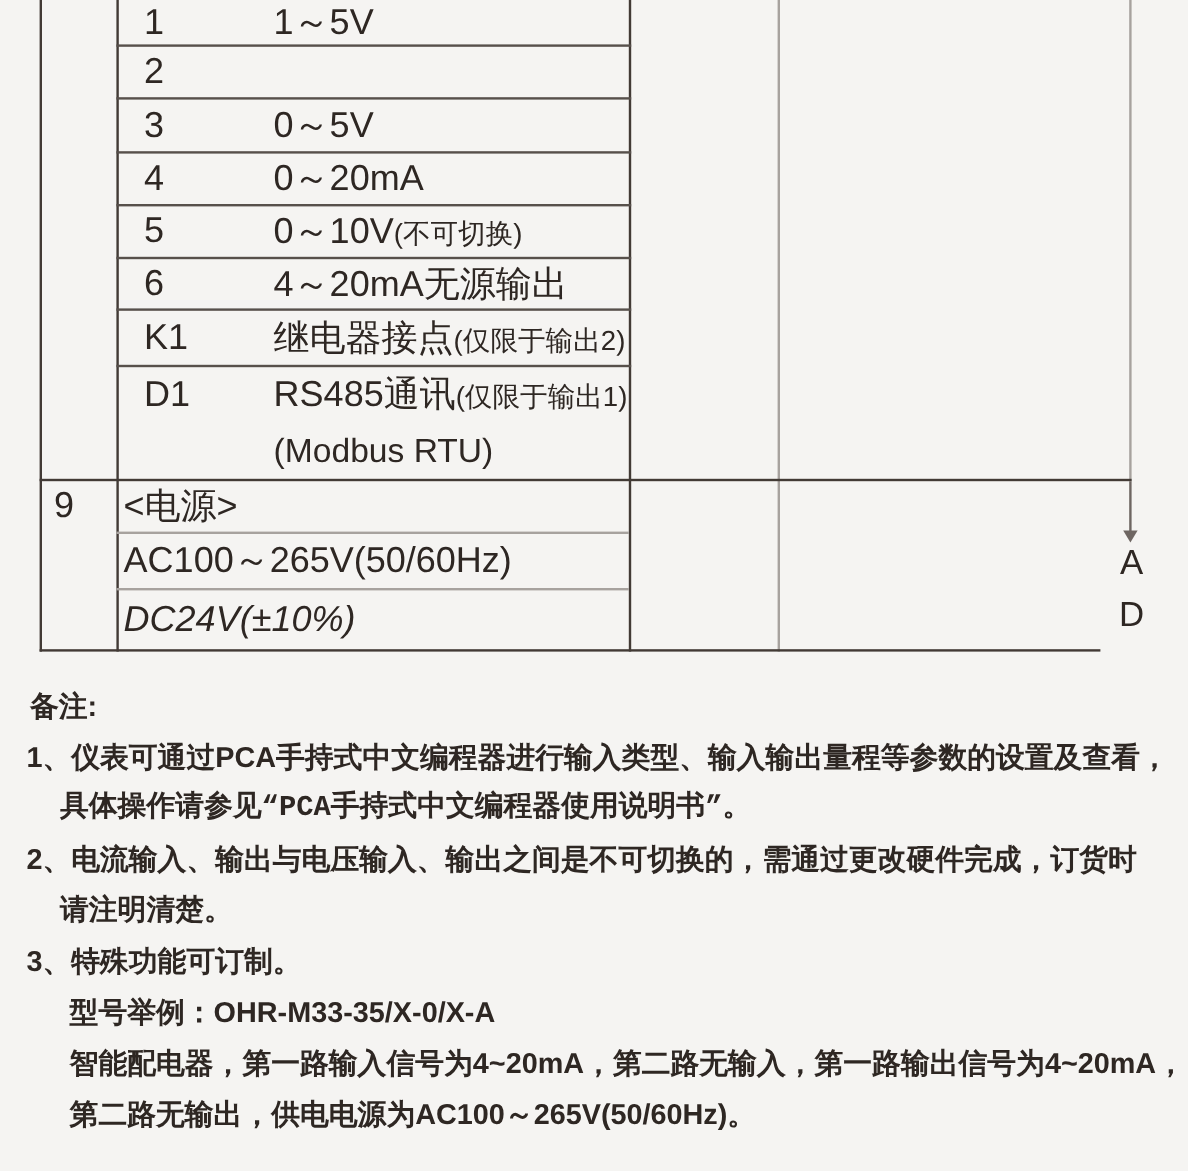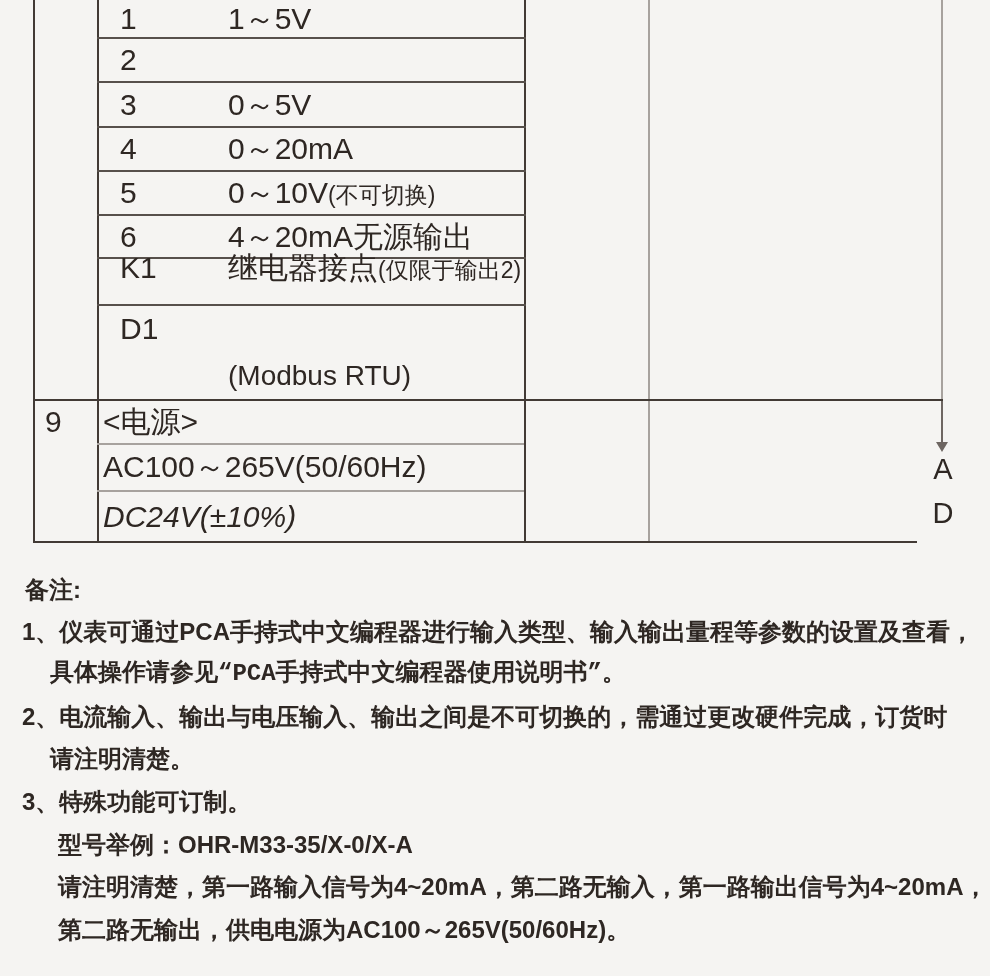--- a/index.html
+++ b/index.html
@@ -82,26 +82,27 @@
     <span class="desc"><span>0～20mA</span><span class="small"></span></span>
   </div>
   <div class="trow" style="top:172px;height:42px;">
     <span class="code">5</span>
     <span class="desc"><span>0～10V</span><span class="small">(不可切换)</span></span>
   </div>
   <div class="trow" style="top:216px;height:41px;">
     <span class="code">6</span>
     <span class="desc"><span>4～20mA无源输出</span><span class="small"></span></span>
   </div>
-  <div class="trow" style="top:245px;height:45px;">
+  <div class="trow" style="top:259px;height:45px;">
     <span class="code">K1</span>
     <span class="desc"><span>继电器接点</span><span class="small">(仅限于输出2)</span></span>
   </div>
   <div class="trow" style="top:306px;height:46px;">
     <span class="code">D1</span>
+    <span class="desc"><span>RS485通讯</span><span class="small">(仅限于输出1)</span></span>
   </div>
   <div class="subline" style="left:228px;top:352px;height:47px;">(Modbus RTU)</div>
 
   <div class="rownum" style="top:401px;height:42px;">9</div>
   <div class="prow" style="top:401px;height:42px;">&lt;电源&gt;</div>
   <div class="prow" style="top:445px;height:45px;">AC100～265V(50/60Hz)</div>
   <div class="prow" style="top:492px;height:49px;font-style:italic;">DC24V(±10%)</div>
 
   <div class="arrow-stem"></div>
   <div class="arrow-head"></div>
@@ -109,17 +110,17 @@
   <div class="marker" style="left:929px;top:497px;">D</div>
 
   <div>
     <div class="note-line" style="left:25px;top:575px;">备注:</div>
     <div class="note-line" style="left:22px;top:617px;">1、仪表可通过PCA手持式中文编程器进行输入类型、输入输出量程等参数的设置及查看，</div>
     <div class="note-line" style="left:50px;top:659px;font-family:Liberation Mono, monospace;">具体操作请参见“PCA手持式中文编程器使用说明书”。</div>
     <div class="note-line" style="left:22px;top:702px;">2、电流输入、输出与电压输入、输出之间是不可切换的，需通过更改硬件完成，订货时</div>
     <div class="note-line" style="left:50px;top:744px;">请注明清楚。</div>
     <div class="note-line" style="left:22px;top:787px;text-align:right;">3、特殊功能可订制。</div>
     <div class="note-line" style="left:58px;top:830px;">型号举例：OHR-M33-35/X-0/X-A</div>
-    <div class="note-line" style="left:58px;top:872px;">请注明清楚，第一路输入信号为4~20mA，第二路无输入，第一路输出信号为4~20mA，</div>
+    <div class="note-line" style="left:58px;top:872px;">智能配电器，第一路输入信号为4~20mA，第二路无输入，第一路输出信号为4~20mA，</div>
     <div class="note-line" style="left:58px;top:915px;">第二路无输出，供电电源为AC100～265V(50/60Hz)。</div>
   </div>
 
 </div>
 
 </body></html>

